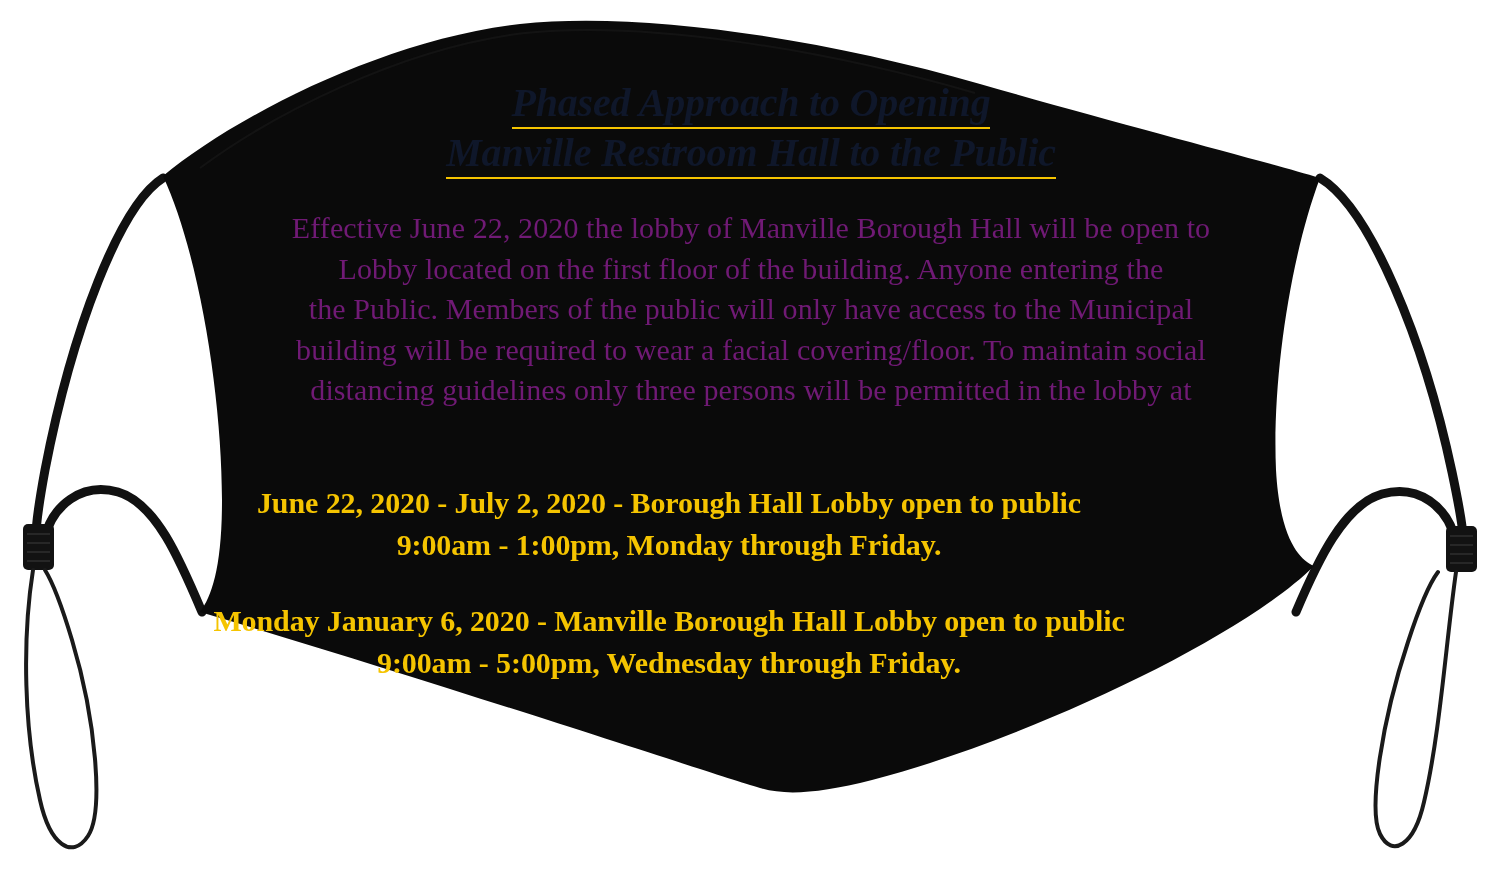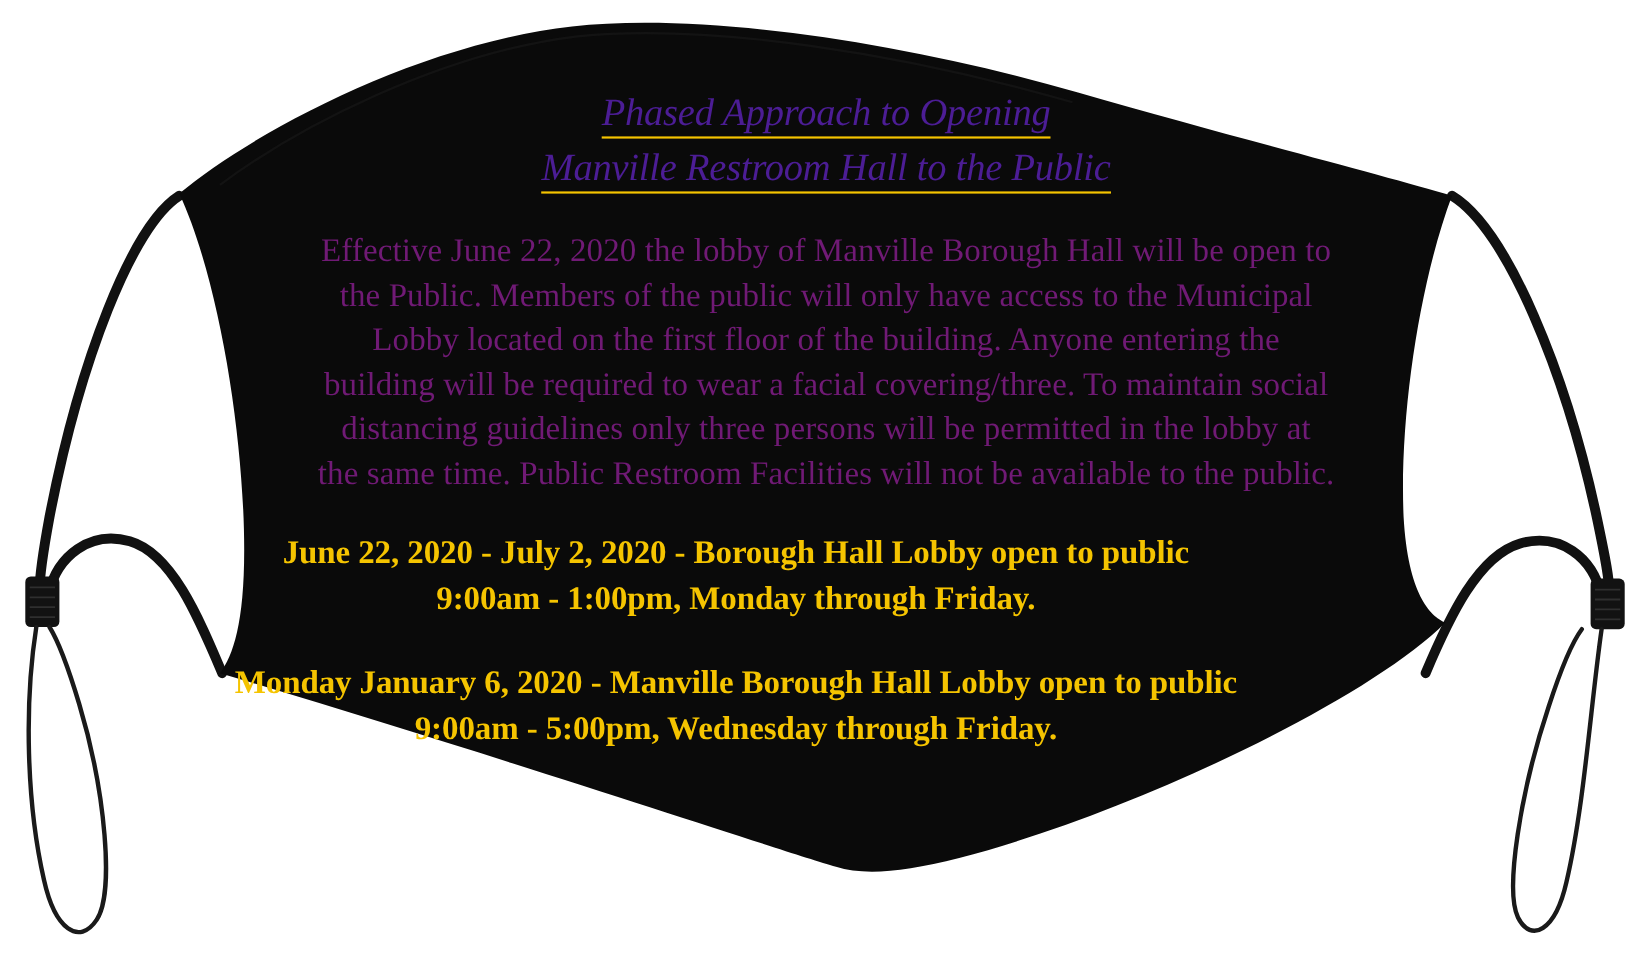--- a/index.html
+++ b/index.html
@@ -35,25 +35,25 @@
   
   .title-block {
     position: absolute;
     left: 0;
     top: 78px;
     width: 1502px;
     text-align: center;
   }
   .title-line {
     display: block;
-    color: #4c1d95;
+    color: #0f172a;
     font-family: "Liberation Serif", "DejaVu Serif", serif;
     font-style: italic;
-    font-weight: normal;
-    font-size: 35px;
+    font-weight: bold;
+    font-size: 40px;
     line-height: 50px;
     letter-spacing: -0.2px;
     white-space: nowrap;
   }
   .title-line span.ul {
     border-bottom: 2.5px solid #F5C400;
     padding-bottom: 2px;
   }
 
   
@@ -158,25 +158,24 @@
 
   <div id="text-layer">
 
     <div class="title-block">
       <div class="title-line"><span class="ul">Phased Approach to Opening</span></div>
       <div class="title-line"><span class="ul">Manville Restroom Hall to the Public</span></div>
     </div>
 
     <div class="body-block">
       <span class="body-line">Effective June 22, 2020 the lobby of Manville Borough Hall will be open to</span>
+      <span class="body-line">Lobby located on the first floor of the building.  Anyone entering the</span>
       <span class="body-line">the Public.  Members of the public will only have access to the Municipal</span>
-      <span class="body-line">Lobby located on the first floor of the building.  Anyone entering the</span>
-      <span class="body-line">building will be required to wear a facial covering/three. To maintain social</span>
+      <span class="body-line">building will be required to wear a facial covering/floor. To maintain social</span>
       <span class="body-line">distancing guidelines only three persons will be permitted in the lobby at</span>
-      <span class="body-line">the same time.   Public Restroom Facilities will not be available to the public.</span>
     </div>
 
     <div class="sched-block" id="schedule-phase-one">
       <span class="sched-line">June 22, 2020 - July 2, 2020 - Borough Hall Lobby open to public</span>
       <span class="sched-line">9:00am -  1:00pm, Monday through Friday.</span>
     </div>
 
     <div class="sched-block" id="schedule-phase-two">
       <span class="sched-line">Monday January 6, 2020 - Manville Borough Hall Lobby open to public</span>
       <span class="sched-line">9:00am -  5:00pm, Wednesday through Friday.</span>

